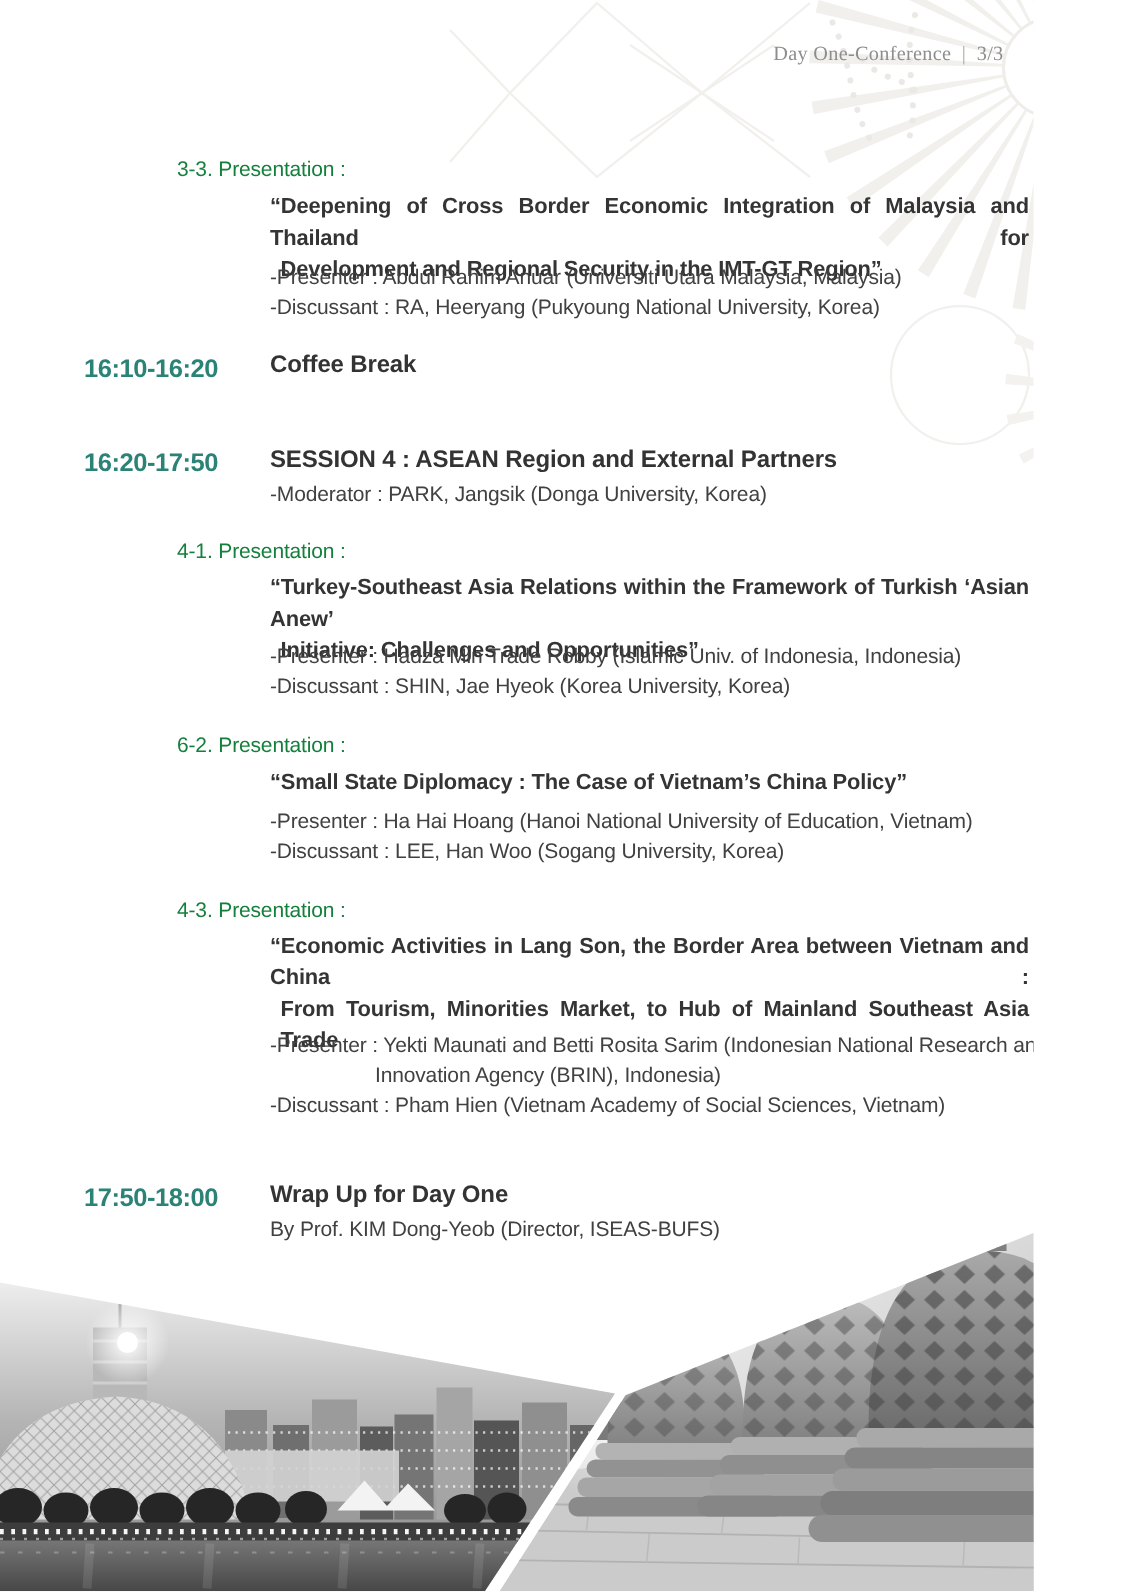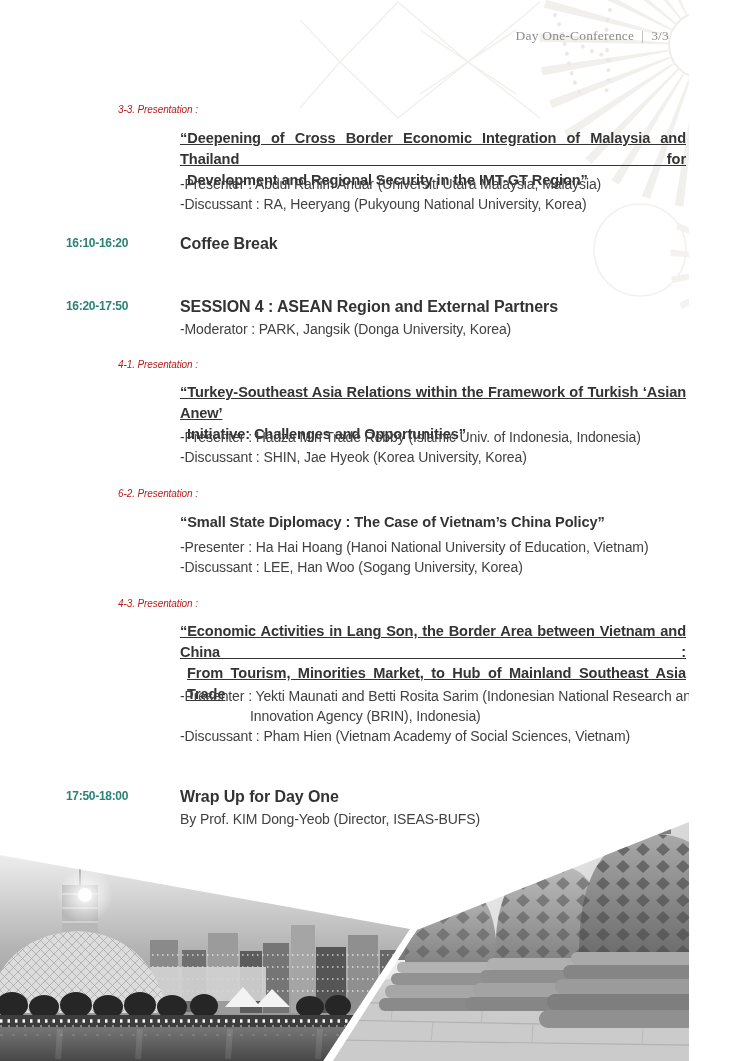--- a/index.html
+++ b/index.html
@@ -7,28 +7,28 @@
     position:relative;width:689px;height:1061px;background:#ffffff;overflow:hidden;
     font-family:"Liberation Sans",sans-serif;color:#3d3d3d;
   }
   .ornament{position:absolute;top:0;left:0;pointer-events:none;}
   .hdr{
     position:absolute;top:28px;right:20px;
     font-family:"Liberation Serif",serif;font-size:13.5px;color:#8d8d8d;letter-spacing:.2px;
     white-space:nowrap;
   }
   .hdr .divider{margin:0 7px;color:#a9a9a9;}
-  .lbl{position:absolute;left:118px;font-size:10px;color:#b91c1c;white-space:nowrap;letter-spacing:-.1px;font-style:italic;}
+  .lbl{position:absolute;left:118px;font-size:14px;color:#15803d;white-space:nowrap;letter-spacing:-.1px;}
   .ttl{position:absolute;left:180px;width:506px;font-weight:bold;font-size:14.6px;line-height:21px;color:#343434;letter-spacing:-.1px;}
   .tl{display:block;}
-  .tl.jl{text-align:justify;text-align-last:justify;text-decoration:underline;}
+  .tl.jl{text-align:justify;text-align-last:justify;}
   .tl.ind{padding-left:7px;}
   .bl{position:absolute;left:180px;font-size:14px;color:#414141;white-space:nowrap;letter-spacing:-.1px;}
   .bl.ind2{left:250px;}
-  .time{position:absolute;left:66px;font-weight:bold;font-size:12px;color:#2b8276;letter-spacing:-.3px;white-space:nowrap;}
+  .time{position:absolute;left:56px;font-weight:bold;font-size:17px;color:#2b8276;letter-spacing:-.3px;white-space:nowrap;}
   .sess{position:absolute;left:180px;font-weight:bold;font-size:16px;color:#333333;letter-spacing:-.1px;white-space:nowrap;}
   .photo-left{
     position:absolute;left:0;top:855px;width:410px;height:206px;
     clip-path:polygon(0 0,100% 35.9%,78.8% 100%,0 100%);
   }
   .photo-right{
     position:absolute;left:333px;top:790px;width:416px;height:271px;
     clip-path:polygon(20.2% 51.7%,100% 3%,100% 100%,0 100%);
   }
   .photo-left svg,.photo-right svg{display:block;width:100%;height:100%;}

